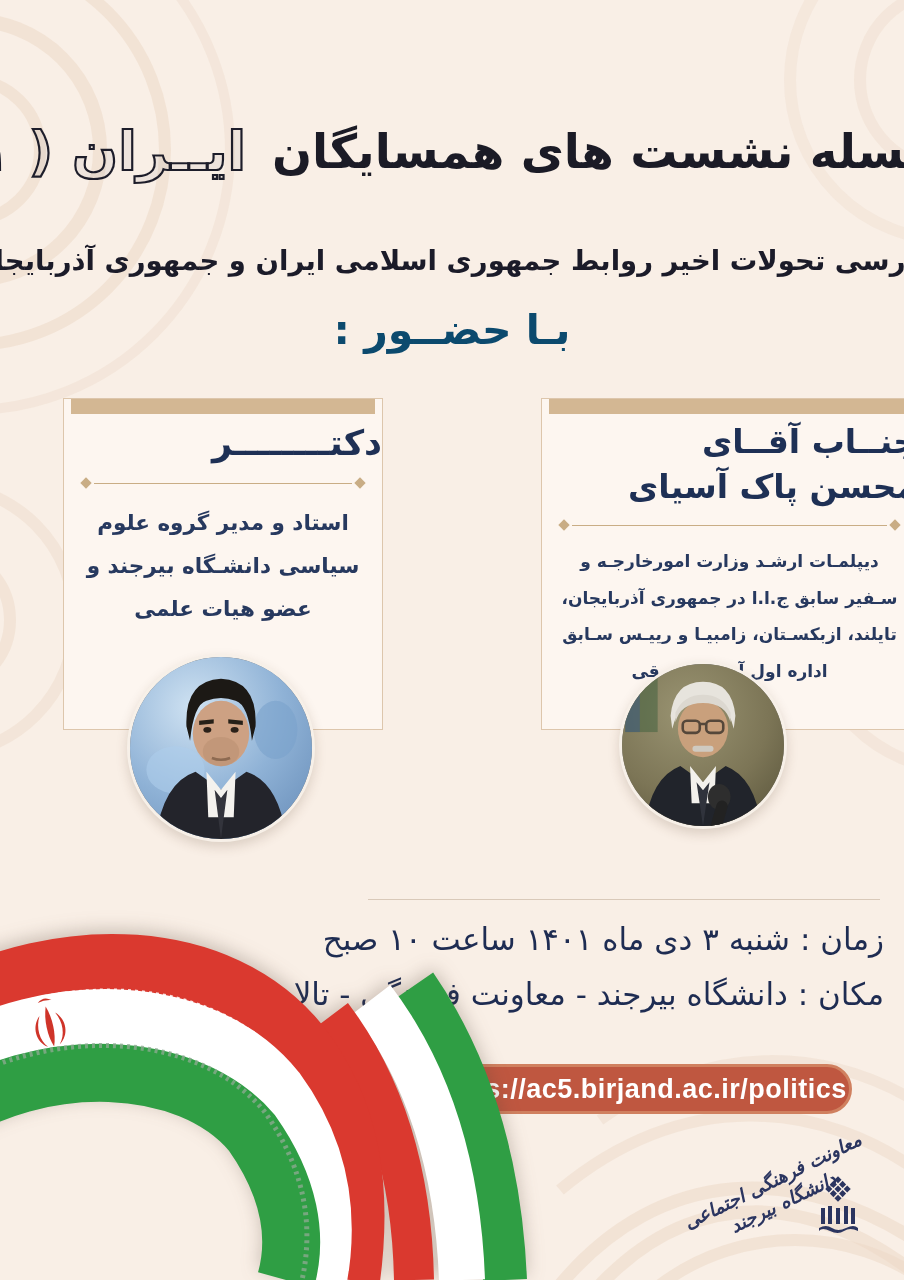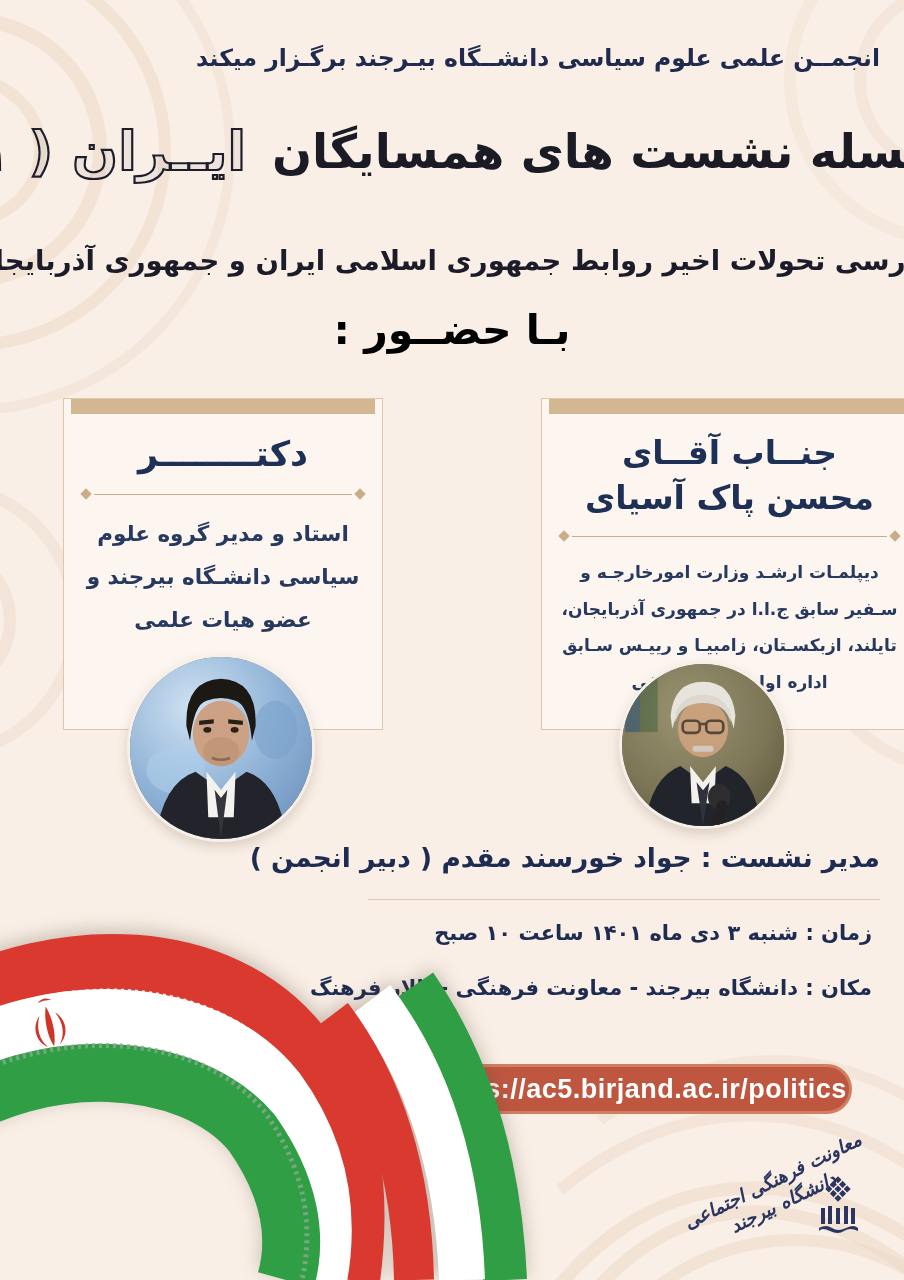--- a/index.html
+++ b/index.html
@@ -15,47 +15,47 @@
     display:flex; justify-content:center; align-items:center; gap:26px; }
   .title-main { font-size:47px; font-weight:700; color:#1b1b26; white-space:nowrap; }
   .title-outline { font-size:54px; font-weight:700; color:rgba(27,27,38,0.05);
     -webkit-text-stroke:2.2px #1d1d2a; white-space:nowrap; }
 
   .topic-row { position:absolute; top:244px; left:0; right:0; direction:rtl;
     display:flex; justify-content:center; align-items:center; gap:16px; }
   .topic-text { font-size:27.5px; font-weight:700; color:#1b1b29; white-space:nowrap; }   
 
   .presence { position:absolute; top:306px; left:0; right:0; direction:rtl; text-align:center;
-    font-size:41px; font-weight:700; color:#000000; }
+    font-size:41px; font-weight:700; color:#0c4a6e; }
 
   .card { position:absolute; top:398px; height:332px; background:#fdf6f0;
     border:1px solid #ddc6ac; direction:rtl; }
   .card-host  { left:63px;  width:320px; }
   .card-guest { left:541px; width:377px; }
   .card-topbar { position:absolute; top:0; left:7px; right:7px; height:15px; background:#d3b793; }
-  .speaker-name { margin-top:32px; text-align:center; color:#1e3055; font-weight:700; line-height:1.35; }
+  .speaker-name { margin-top:21px; color:#1e3055; font-weight:700; line-height:1.35; }
   .card-host  .speaker-name { font-size:35px; }
   .card-guest .speaker-name { font-size:33px; }
   .divider { display:flex; align-items:center; gap:4px; margin:12px 18px 10px; }
   .divider .line { flex:1; height:1px; background:#c9ad85; }
   .divider .dia { width:8px; height:8px; background:#c9ad85; transform:rotate(45deg); }
   .speaker-bio { text-align:center; font-weight:700; color:#27395f; padding:4px 10px 0; }
   .card-host  .speaker-bio { font-size:21.5px; line-height:2.0; }
   .card-guest .speaker-bio { font-size:17px;  line-height:2.15; }
   .photo { position:absolute; border-radius:50%; overflow:hidden;
     border:3px solid #f7f0e8; box-shadow:0 5px 12px rgba(90,60,40,.18); background:#777; }
   .card-host  .photo { width:188px; height:188px; left:63px; top:255px; }
   .card-guest .photo { width:168px; height:168px; left:77px; top:262px; }
   .photo svg { display:block; width:100%; height:100%; }
 
   .moderator { position:absolute; top:842px; right:24px; direction:rtl;
     font-size:26.5px; font-weight:700; color:#1e2c52; }
   .mod-line { position:absolute; top:899px; left:368px; right:24px; height:1px; background:#d9c9b9; }
 
-  .info { position:absolute; right:32px; direction:rtl; font-size:21px; font-weight:700; color:#1e2c52; }
+  .info { position:absolute; right:20px; direction:rtl; font-size:31px; font-weight:400; color:#1e2c52; }
   .info-time    { top:921px; }
   .info-venue   { top:976px; }
   .info-virtual { top:1027px; }
 
   .url-pill { position:absolute; left:424px; top:1064px; width:428px; height:50px;
     background:#bf5740; border:3px solid #d0805f; border-radius:27px;
     display:flex; align-items:center; justify-content:center; cursor:pointer; }
   .url-pill span { font-family:"Liberation Sans", sans-serif; font-size:27px; font-weight:700;
     color:#ffffff; letter-spacing:.5px; }
 
@@ -85,21 +85,20 @@
       <circle cx="960" cy="620" r="80" stroke-width="12" stroke-opacity="0.4"></circle>
       <circle cx="960" cy="620" r="150" stroke-width="12" stroke-opacity="0.35"></circle>
       <path d="M560 1285 C 660 1165 800 1160 930 1250" stroke-width="13"></path>
       <path d="M600 1285 C 690 1190 810 1185 930 1285" stroke-width="13"></path>
       <path d="M560 1190 C 680 1090 820 1095 930 1180" stroke-width="12" stroke-opacity="0.45"></path>
       <path d="M600 1120 C 710 1040 830 1045 930 1110" stroke-width="11" stroke-opacity="0.4"></path>
       <path d="M660 1285 C 740 1225 850 1225 930 1285" stroke-width="12"></path>
     </g>
   </svg>
 
-  <div class="organizer">انجمــن علمی علوم سیاسی دانشــگاه بیـرجند برگـزار میکند</div>
 
   <div class="title-row">
     <div class="title-main">سلسله نشست های همسایگان</div>
     <div class="title-outline">ایــران ( ۱ )</div>
   </div>
 
   <div class="topic-row">
 
     <span class="topic-text">بررسی تحولات اخیر روابط جمهوری اسلامی ایران و جمهوری آذربایجان</span>
 
@@ -180,21 +179,20 @@
         <ellipse cx="42.5" cy="40" rx="2.2" ry="1.6" fill="#2b2119"></ellipse>
         <ellipse cx="57.5" cy="40" rx="2.2" ry="1.6" fill="#2b2119"></ellipse>
         <path d="M45 55.5 Q50 57.5 55 55.5" stroke="#8d6a51" stroke-width="1.4" fill="none"></path>
         <path d="M14 100 Q18 69 36 63 L50 73 L64 63 Q82 69 86 100 Z" fill="#23242b"></path>
         <path d="M42 63 L50 73 L58 63 L57 88 L43 88 Z" fill="#f4f2ee"></path>
         <path d="M46.5 73 L50 100 L53.5 73 L50 77.5 Z" fill="#33343c"></path>
       </svg>
     </div>
   </div>
 
-  <div class="moderator">مدیر نشست : جواد خورسند مقدم ( دبیر انجمن )</div>
   <div class="mod-line"></div>
   <div class="info info-time">زمان : شنبه ۳ دی ماه ۱۴۰۱ ساعت ۱۰ صبح</div>
   <div class="info info-venue">مکان : دانشگاه بیرجند - معاونت فرهنگی - تالار فرهنگ</div>
 
   <div class="url-pill">
     <span>Https://ac5.birjand.ac.ir/politics</span>
   </div>
 
   <svg class="ribbon" viewBox="0 0 560 355">
     <g fill="none" stroke-linecap="butt">

